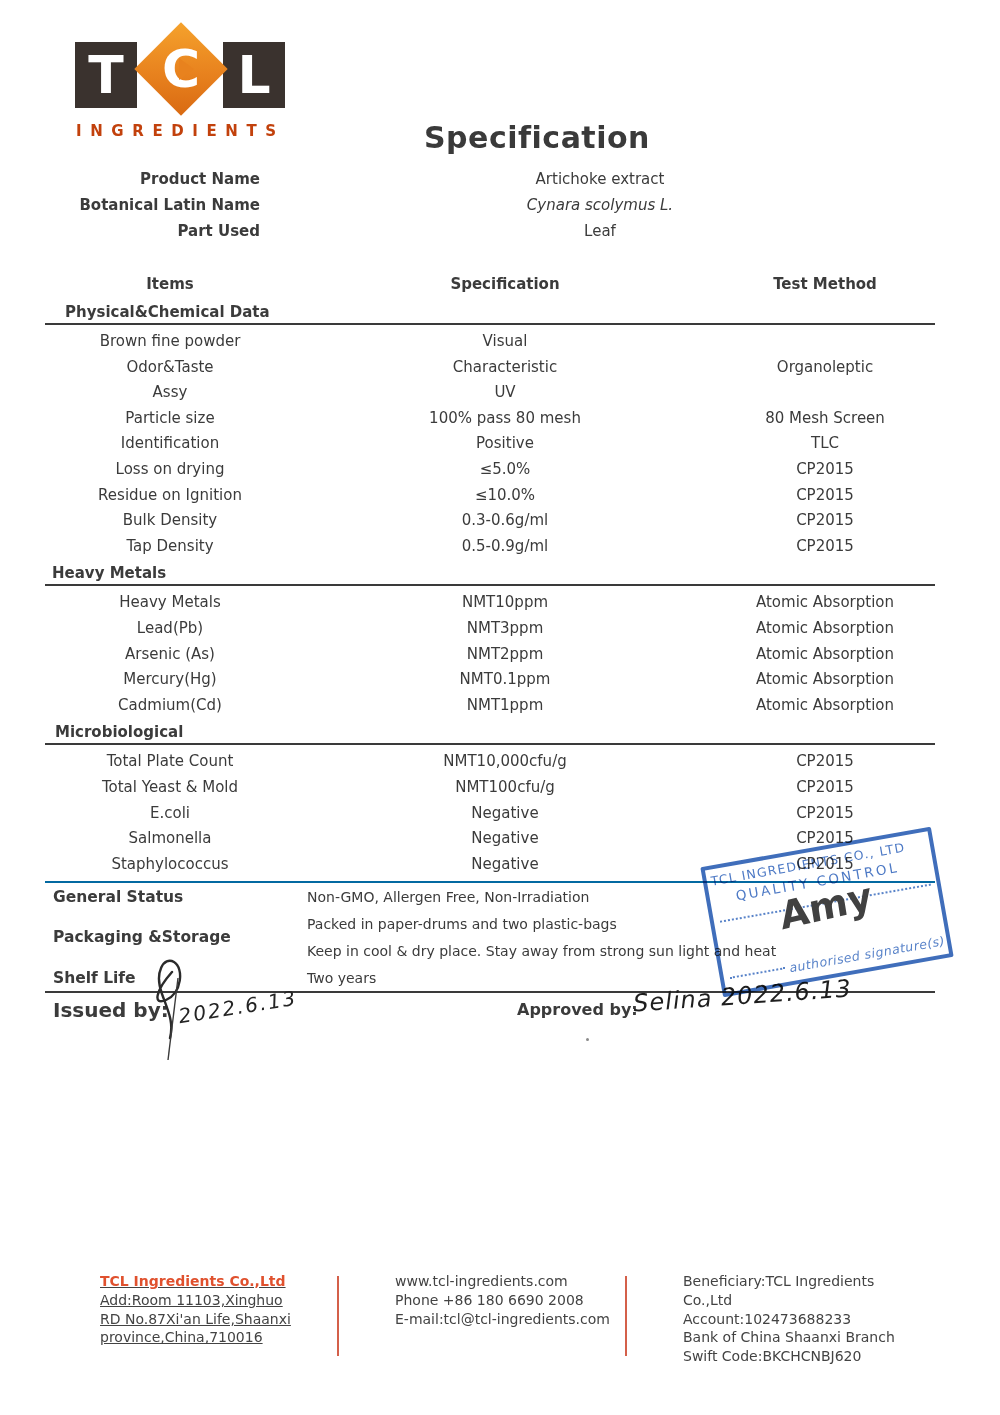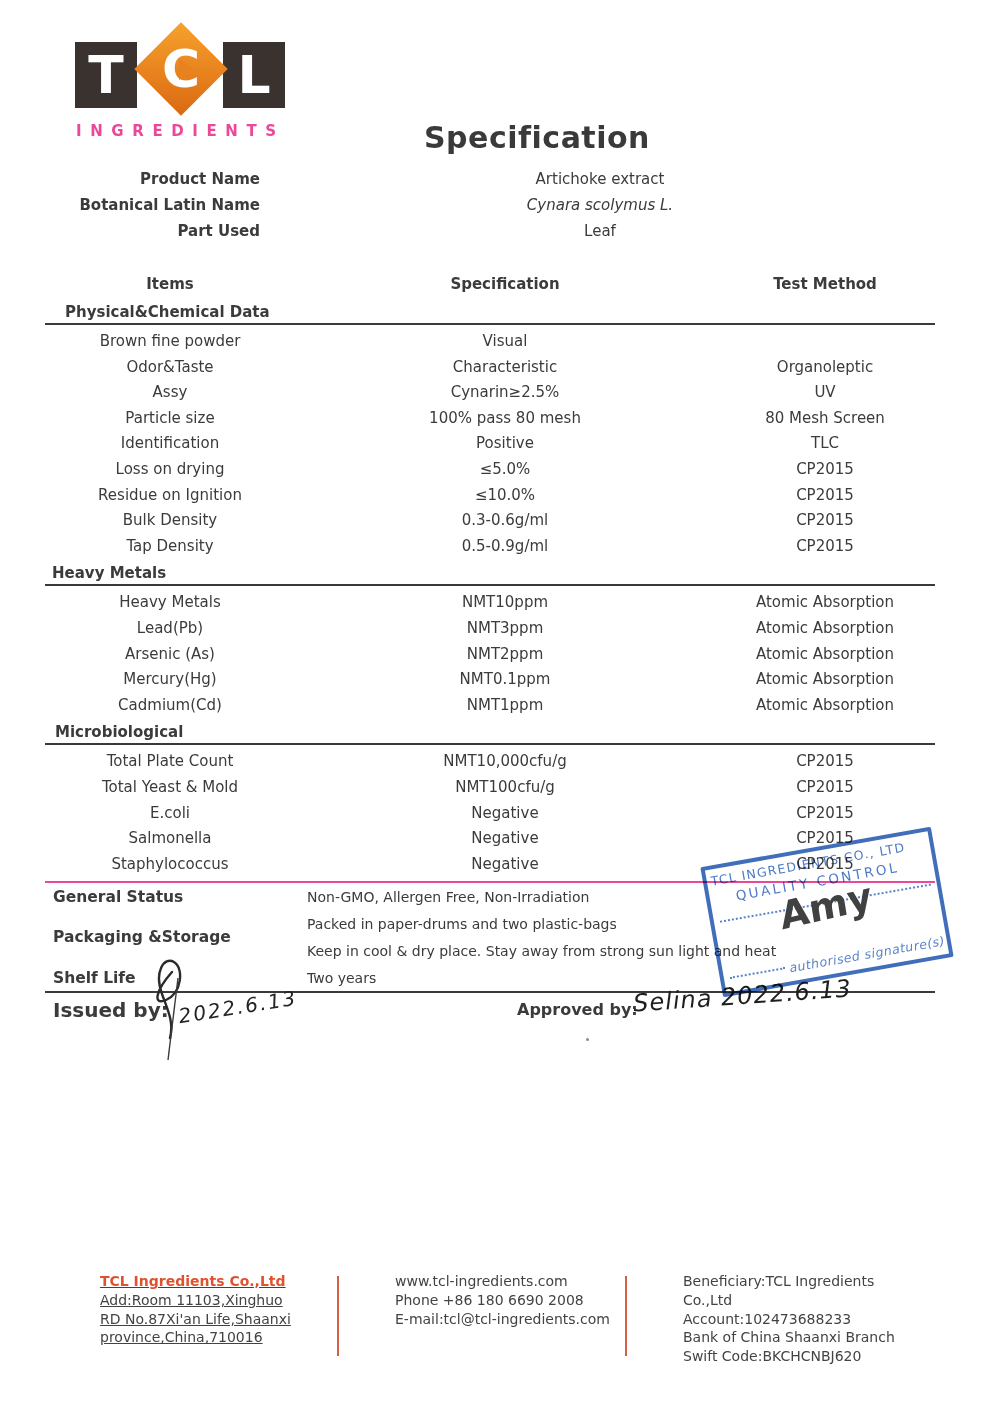--- a/index.html
+++ b/index.html
@@ -14,21 +14,21 @@
   .diamond{position:absolute;left:73px;top:8px;width:66px;height:66px;
            background:linear-gradient(135deg,#f5a22c 0%,#e8821e 55%,#d96a12 100%);
            transform:rotate(45deg);}
   .logo-letter{position:absolute;color:#fff;font-weight:bold;font-size:52px;line-height:66px;
                width:62px;text-align:center;top:14px;}
   .logo-letter.t{left:0;} .logo-letter.l{left:148px;}
   .logo-letter.c{left:73px;top:8px;width:66px;}
   .logo-arrow{position:absolute;left:104px;top:30px;width:0;height:0;
               border-left:15px solid #e8821e;border-top:11px solid transparent;border-bottom:11px solid transparent;}
   .logo-sub{position:absolute;left:1px;top:94px;font-size:15px;font-weight:600;
-            letter-spacing:8.6px;color:#ec4899;white-space:nowrap;}
+            letter-spacing:8.6px;color:#c2410c;white-space:nowrap;}
 
   
   .doc-title{position:absolute;left:74px;top:120px;width:926px;text-align:center;
              font-size:30px;font-weight:bold;color:#3a3a3a;letter-spacing:0.5px;}
   .product{position:absolute;left:0;top:166px;width:840px;}
   .p-row{position:relative;height:26px;line-height:26px;}
   .p-label{position:absolute;left:0;width:260px;text-align:right;font-weight:bold;font-size:15px;}
   .p-value{position:absolute;left:450px;width:300px;text-align:center;font-size:15px;}
   .p-value.italic{font-style:italic;}
 
@@ -37,21 +37,21 @@
   .t-head{display:grid;grid-template-columns:250px 420px 220px;height:28px;line-height:20px;font-weight:bold;}
   .t-head div{text-align:center;}
   .t-sec{height:19px;padding-top:2px;border-bottom:2px solid #3a3a3a;font-weight:bold;line-height:17px;}
   .pad20{padding-left:20px;} .pad7{padding-left:7px;} .pad10{padding-left:10px;}
   .rows{padding:4px 0;}
   .tr{display:grid;grid-template-columns:250px 420px 220px;height:25.6px;line-height:25.6px;}
   .tr div{text-align:center;white-space:nowrap;}
 
   
   .info{display:grid;grid-template-columns:262px 1fr;grid-auto-rows:27px;align-items:center;
-        border-top:2px solid #ec4899;}
+        border-top:2px solid #0369a1;}
   .ilabel{font-weight:bold;padding-left:8px;font-size:15.5px;}
   .ilabel.pack{grid-row:2 / span 2;}
   .ival{font-size:14px;}
 
   
   .signoff{position:relative;height:34px;line-height:34px;border-top:2px solid #3a3a3a;}
   .issued-label{font-weight:bold;font-size:20px;padding-left:8px;}
   .approved-label{position:absolute;left:472px;top:0;font-weight:bold;font-size:16px;}
   .issued-scribble{position:absolute;left:138px;top:676px;z-index:3;}
   .issued-date{position:absolute;left:178px;top:995px;font-size:20px;font-style:italic;
@@ -133,21 +133,20 @@
         <div>Brown fine powder</div>
         <div>Visual</div>
       </div>
       <div class="tr">
         <div>Odor&amp;Taste</div>
         <div>Characteristic</div>
         <div>Organoleptic</div>
       </div>
       <div class="tr">
         <div>Assy</div>
-        <div>Cynarin≥2.5%</div>
         <div>UV</div>
       </div>
       <div class="tr">
         <div>Particle size</div>
         <div>100% pass 80 mesh</div>
         <div>80 Mesh Screen</div>
       </div>
       <div class="tr">
         <div>Identification</div>
         <div>Positive</div>

